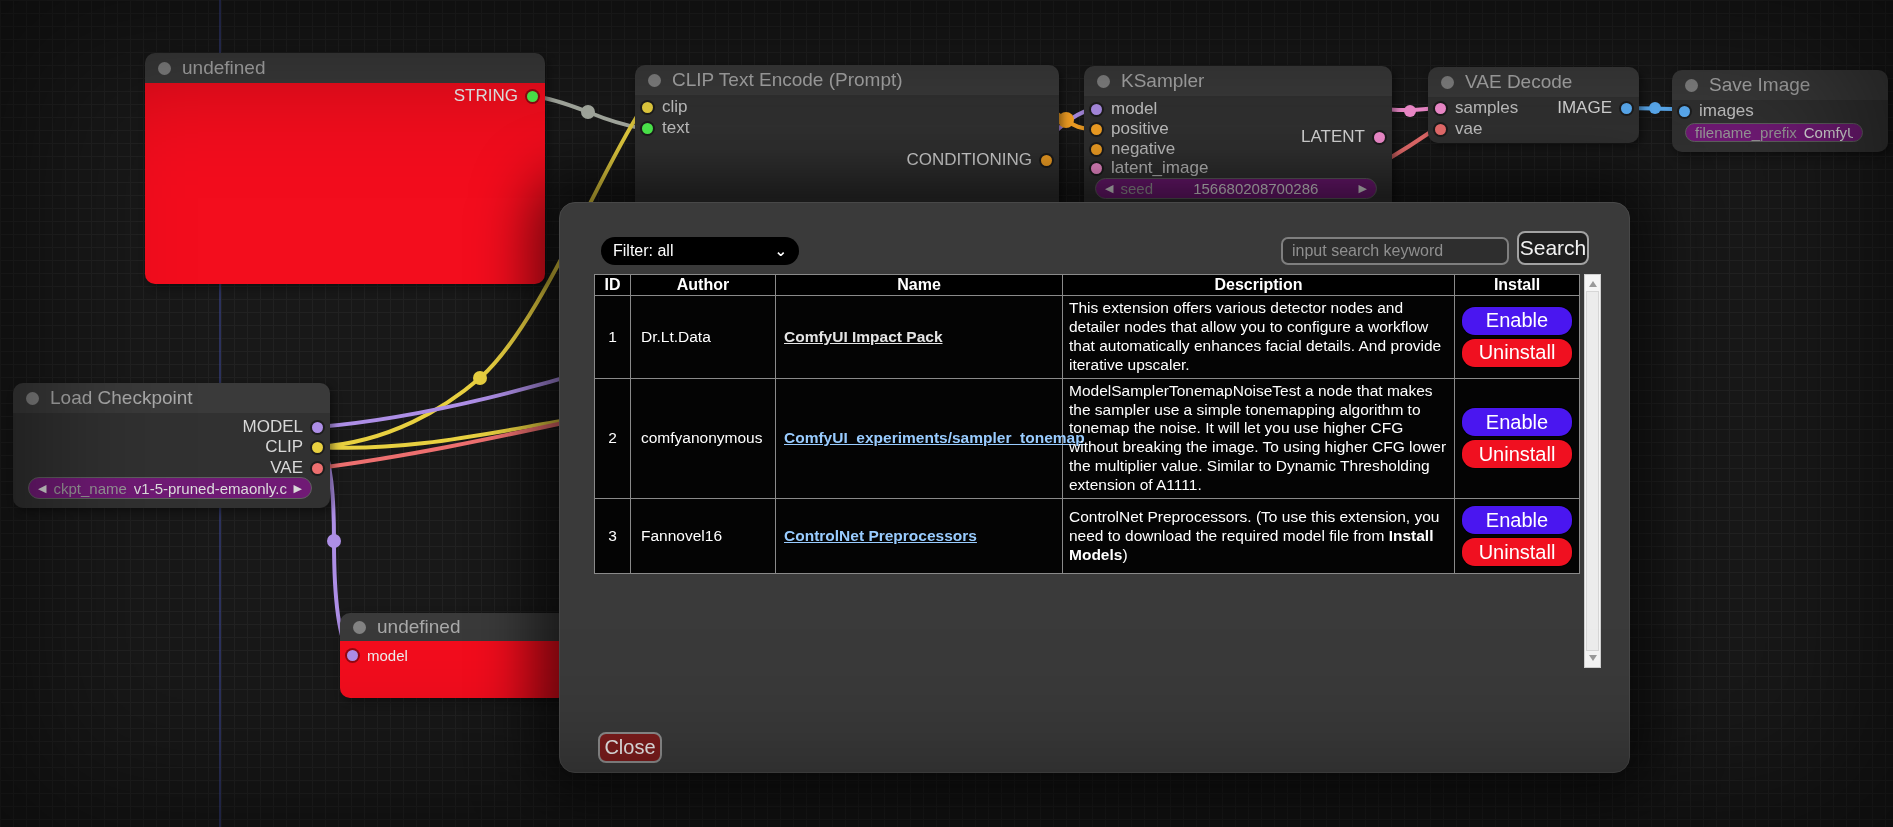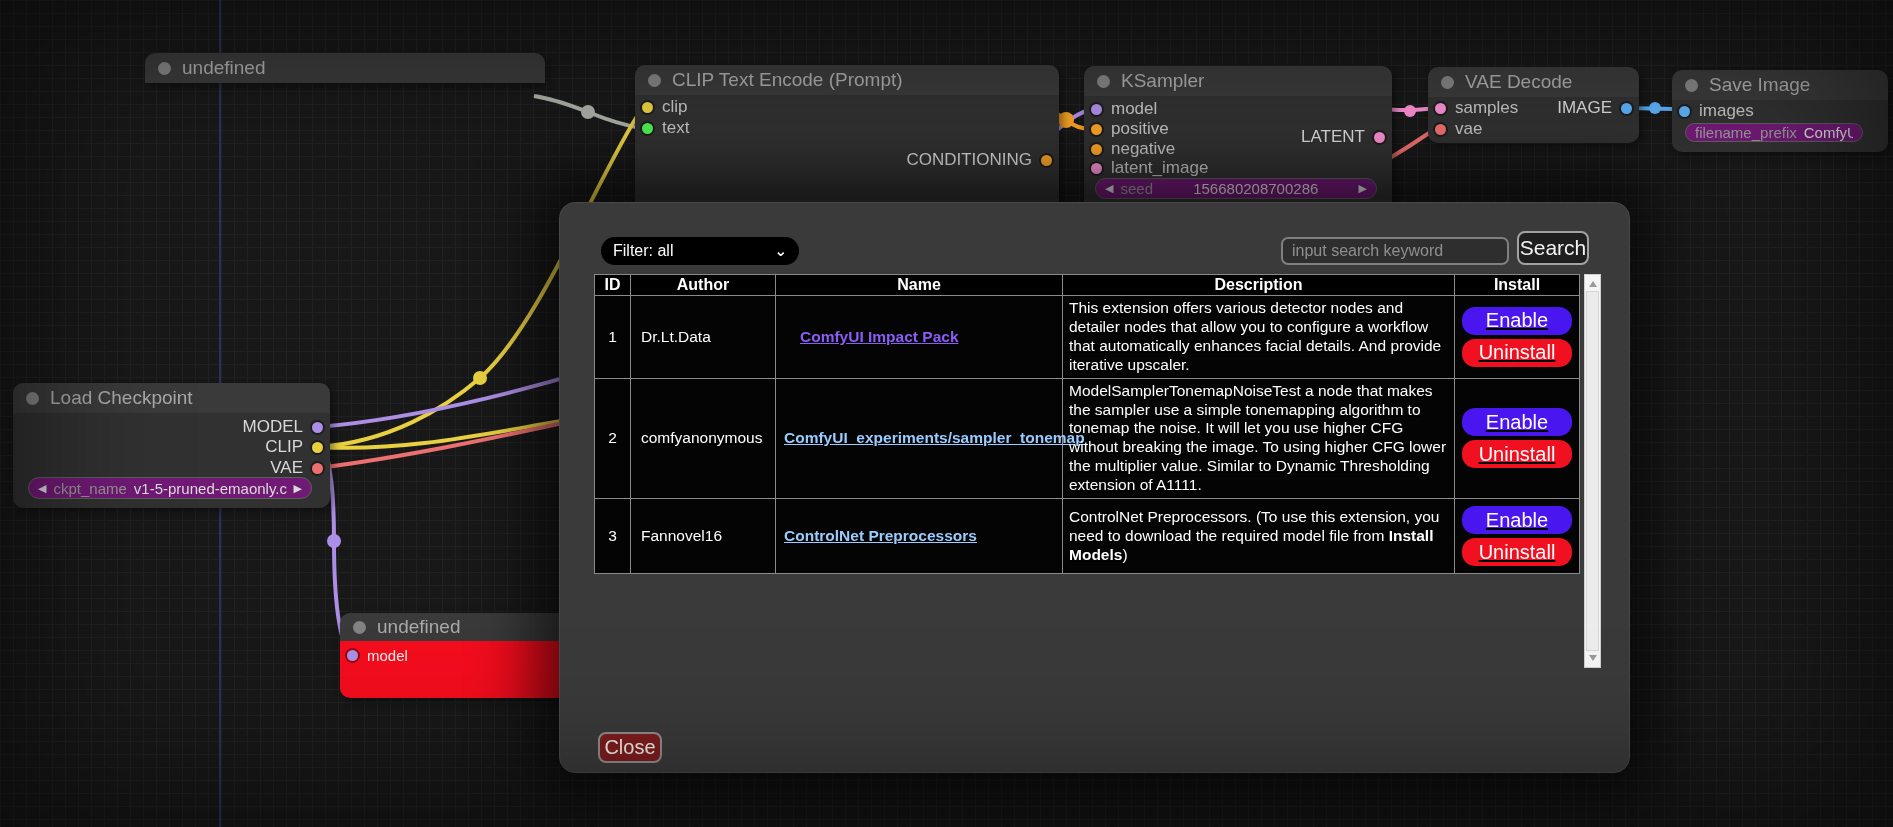--- a/index.html
+++ b/index.html
@@ -48,21 +48,21 @@
   .search-input { position:absolute; left:721px; top:34px; width:228px; height:28px;
            background:#2e2e2e; border:2px solid #7f7f7f; border-radius:7px;
            color:#ddd; font-size:16px; padding:0 9px; outline:none;
            font-family:"Liberation Sans","DejaVu Sans",sans-serif; }
   .search-input::placeholder { color:#8f8f8f; }
   .search-btn { position:absolute; left:957px; top:28px; width:72px; height:34px;
            background:#1f1f1f; border:2px solid #a2a2a2; border-radius:8px;
            color:#f2f2f2; font-size:21px; cursor:pointer;
            font-family:"Liberation Sans","DejaVu Sans",sans-serif; }
   .table-wrap { position:absolute; left:34px; top:71px; width:1008px; height:394px; }
-  table { border-collapse:collapse; table-layout:fixed; width:985px; background:#000;text-decoration:underline; }
+  table { border-collapse:collapse; table-layout:fixed; width:985px; background:#000; }
   th { background:#000; color:#fff; font-size:16px; font-weight:bold;
        border:1px solid #8a8a8a; height:21px; padding:0 2px; }
   td { background:#040404; color:#fff; border:1px solid #8a8a8a; font-size:15.5px;
        padding:2px 5px; vertical-align:middle; }
   td.c-id { text-align:center; }
   td.c-author { padding-left:10px; }
   td.c-name { padding-left:8px; }
   a.ext-link { font-weight:bold; text-decoration:underline; font-size:15.5px; }
   td.c-desc { line-height:1.22; padding:3px 6px; }
   td.c-install { text-align:center; padding:3px 6px; }
@@ -108,20 +108,26 @@
   <circle cx="1066" cy="120" r="8" style="fill: rgb(247, 163, 37);"></circle>
   <circle cx="1410" cy="111" r="6" style="fill: rgb(247, 143, 210);"></circle>
   <circle cx="1655" cy="108" r="6" style="fill: rgb(92, 174, 245);"></circle>
 </svg>
 
 <div class="node" style="left:145px;top:53px;width:400px;">
   <div class="ntitle">
     <span class="tdot"></span>
     <span>undefined</span>
   </div>
+  <div class="nbody red" style="height: 201px; background: rgb(243, 13, 29);">
+    <div class="slot out onred" style="top:2px;">
+      <span class="dot" style="background: rgb(78, 240, 78);"></span>
+      <span>STRING</span>
+    </div>
+  </div>
 </div>
 
 <div class="node" style="left:635px;top:65px;width:424px;">
   <div class="ntitle">
     <span class="tdot"></span>
     <span>CLIP Text Encode (Prompt)</span>
   </div>
   <div class="nbody" style="height:250px;">
     <div class="slot in" style="top:1px;">
       <span class="dot" style="background: rgb(232, 208, 64);"></span>
@@ -274,21 +280,21 @@
             <th>Author</th>
             <th>Name</th>
             <th>Description</th>
             <th>Install</th>
           </tr>
         </thead>
       <tbody>
           <tr>
             <td class="c-id">1</td>
             <td class="c-author">Dr.Lt.Data</td>
-            <td class="c-name"><a href="#" class="ext-link" style="color: #8b5cf6; margin-left: 16px;">ComfyUI Impact Pack</a></td>
+            <td class="c-name"><a href="#" class="ext-link" style="color: #e5e5e5;">ComfyUI Impact Pack</a></td>
             <td class="c-desc"><span>This extension offers various detector nodes and detailer nodes that allow you to configure a workflow that automatically enhances facial details. And provide iterative upscaler.</span></td>
             <td class="c-install">
               <button class="row-btn" style="background: rgb(74, 22, 240);">Enable</button>
               <button class="row-btn" style="background: rgb(240, 16, 32);">Uninstall</button>
             </td>
           </tr>
           <tr>
             <td class="c-id">2</td>
             <td class="c-author">comfyanonymous</td>
             <td class="c-name"><a href="#" class="ext-link" style="color: rgb(153, 204, 255);">ComfyUI_experiments/sampler_tonemap</a></td>

